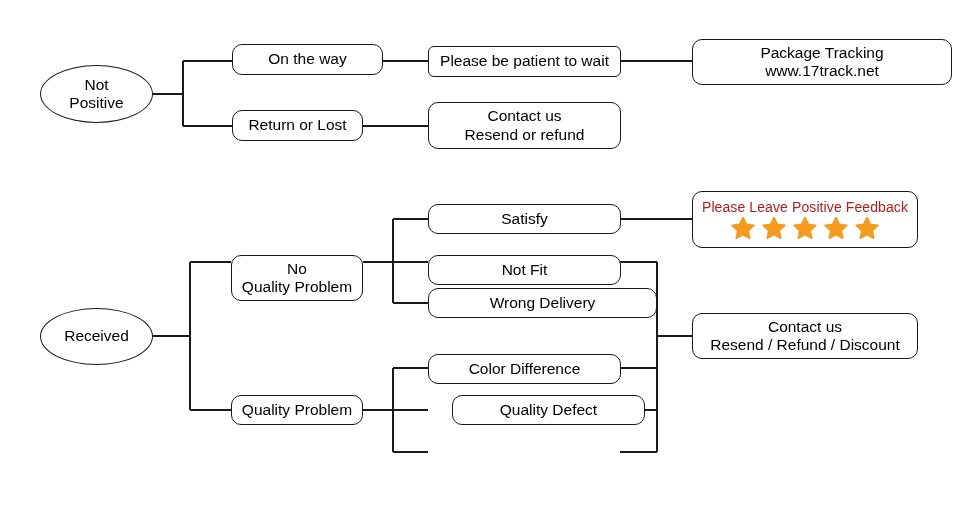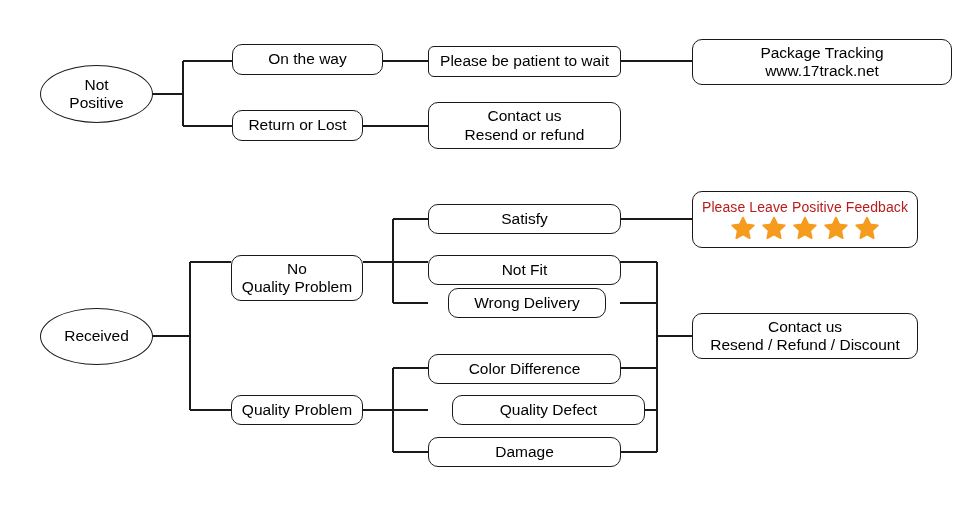--- a/index.html
+++ b/index.html
@@ -148,27 +148,26 @@
 
   <div class="node rounded fs16" style="left:231px; top:239px; width:132px; height:46px;margin-top:16px;">No
 Quality Problem</div>
 
   <div class="node rounded fs16" style="left:231px; top:395px; width:132px; height:30px;">Quality Problem</div>
 
   <div class="node rounded fs16" style="left:428px; top:204px; width:193px; height:30px;">Satisfy</div>
 
   <div class="node rounded fs16" style="left:428px; top:247px; width:193px; height:30px;margin-top:8px;">Not Fit</div>
 
-  <div class="node rounded fs16" style="left:428px; top:288px; width:158px; height:30px;margin-left:20px;">Wrong Delivery</div>
+  <div class="node rounded fs16" style="left:428px; top:288px; width:229px; height:30px;">Wrong Delivery</div>
 
   <div class="node rounded fs16" style="left:428px; top:354px; width:193px; height:30px;">Color Difference</div>
 
   <div class="node rounded fs16" style="left:452px; top:395px; width:193px; height:30px;">Quality Defect</div>
 
-  <div class="node rounded fs16" style="left:428px; top:437px; width:193px; height:30px;">Damage</div>
 
   <div class="feedback" style="left:692px; top:191px; width:226px; height:57px;">
     <div class="feedback-label">Please Leave Positive Feedback</div>
     <div class="stars">
         <svg viewBox="0 0 24 24" width="24" height="24" class="star">
           <polygon points="12,1.6 15.3,8.5 22.8,9.4 17.2,14.6 18.7,22.1 12,18.4 5.3,22.1 6.8,14.6 1.2,9.4 8.7,8.5" fill="#F59B1E" stroke="#F59B1E" stroke-width="1.8" stroke-linejoin="round"></polygon>
         </svg>
         <svg viewBox="0 0 24 24" width="24" height="24" class="star">
           <polygon points="12,1.6 15.3,8.5 22.8,9.4 17.2,14.6 18.7,22.1 12,18.4 5.3,22.1 6.8,14.6 1.2,9.4 8.7,8.5" fill="#F59B1E" stroke="#F59B1E" stroke-width="1.8" stroke-linejoin="round"></polygon>
         </svg>

